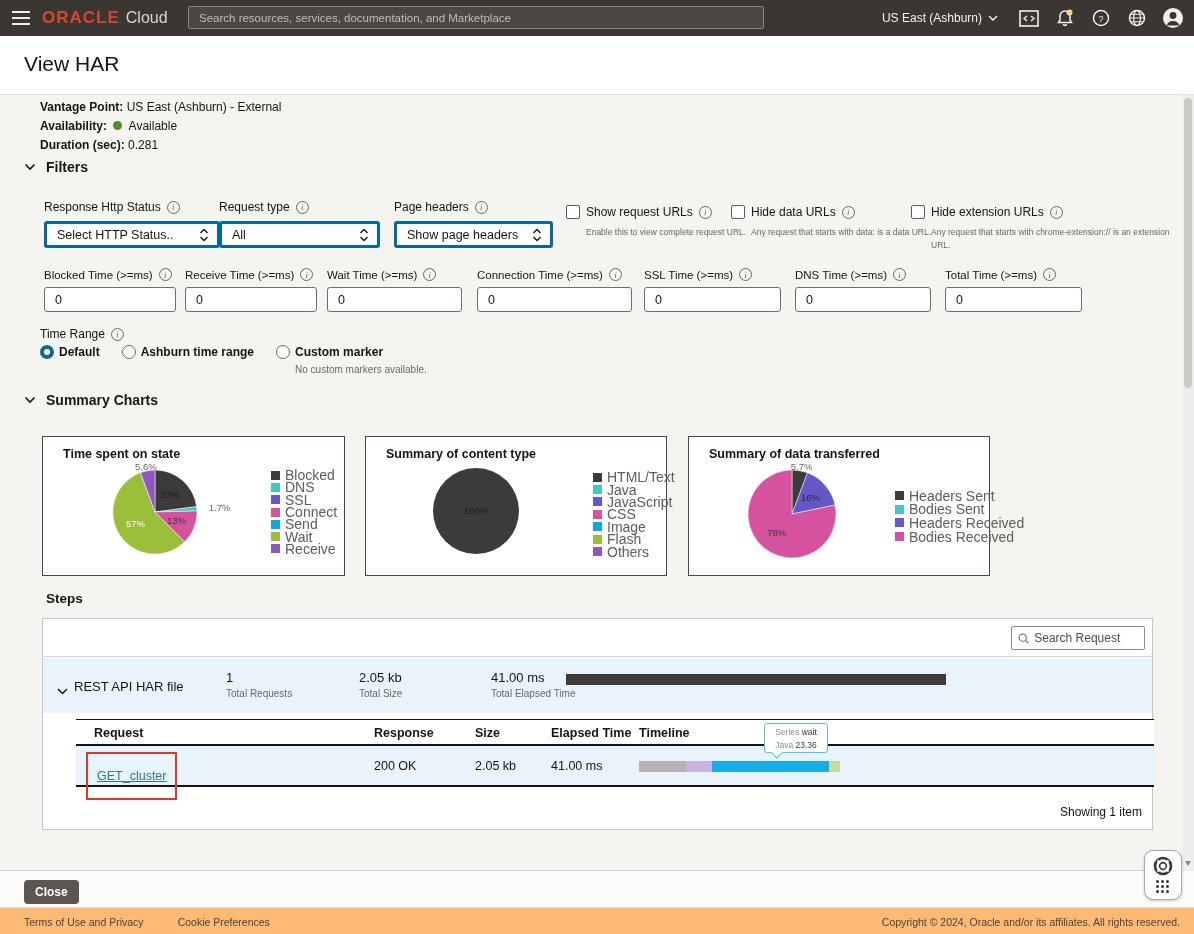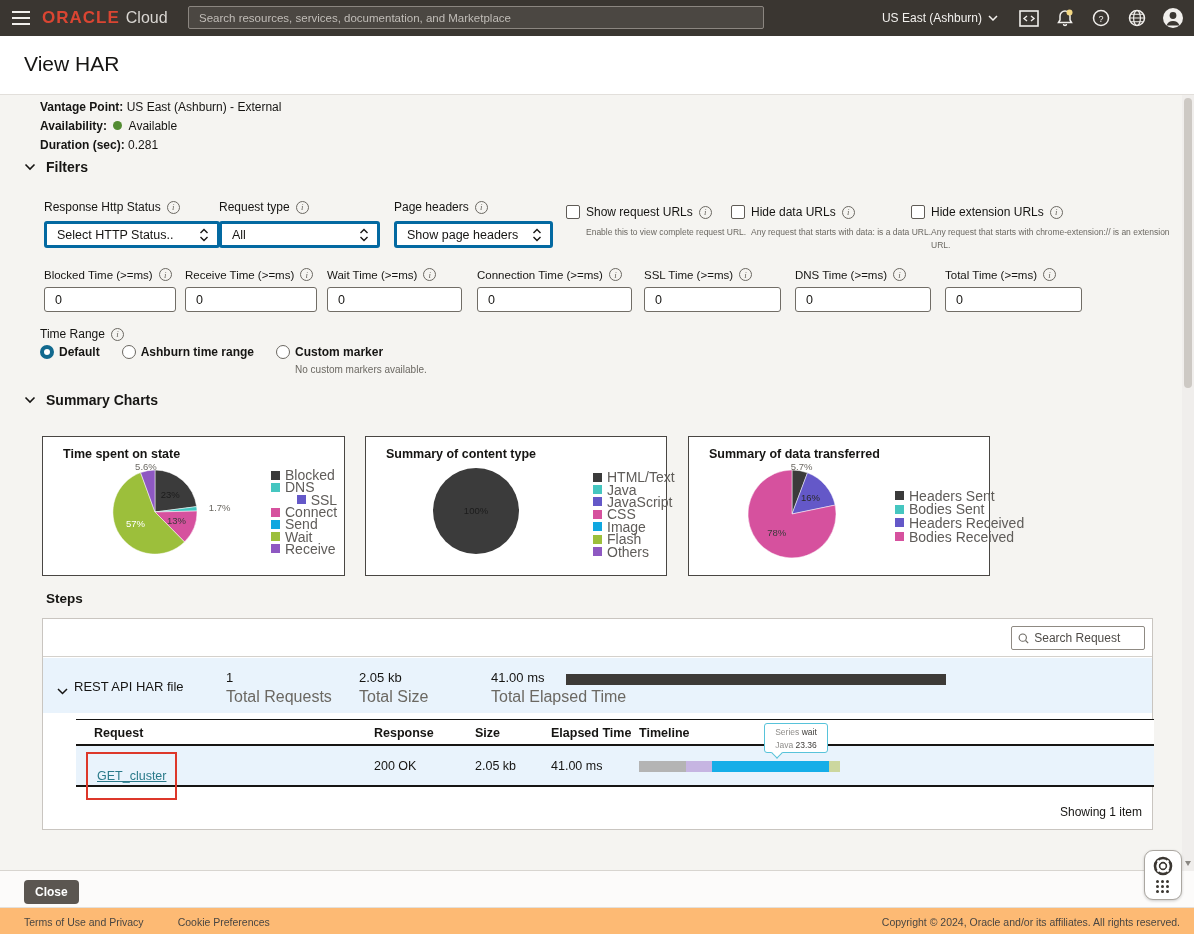--- a/index.html
+++ b/index.html
@@ -89,21 +89,21 @@
   .steps-toolbar { position:absolute; left:0; top:0; width:100%; height:38px; border-bottom:1px solid #d4d1cc; background:#fff; }
   .steps-search { position:absolute; right:7px; top:7px; width:134px; height:24px; border:1px solid #8f8a83; border-radius:2px; background:#fff; display:flex; align-items:center; padding:0 6px; gap:5px; }
   .steps-search input { border:none; outline:none; width:100%; font-size:12px; color:#161513; background:transparent; }
   .steps-search input::placeholder { color:#4f4c48; }
 
   .group-band { position:absolute; left:0; top:39px; width:100%; height:55px; background:#e9f3fc; }
   .group-chev { position:absolute; left:14px; top:23px; cursor:pointer; }
   .group-name { position:absolute; left:31px; top:21px; font-size:13px; color:#161513; }
   .gstat { position:absolute; top:12px; }
   .gstat .v { font-size:13px; color:#161513; }
-  .gstat .l { font-size:16px; color:#6b6862; margin-top:3px; }
+  .gstat .l { font-size:10px; color:#6b6862; margin-top:3px; }
   .gstat:nth-of-type(1){ left:183px; } .gstat:nth-of-type(2){ left:316px; } .gstat:nth-of-type(3){ left:448px; }
   .group-bar { position:absolute; left:523px; top:16px; width:380px; height:11px; background:#3d3a37; }
 
   .steps-table { position:absolute; left:33px; top:100px; width:1078px; }
   .t-head { position:relative; height:27px; background:#fff; border-top:1px solid #161513; border-bottom:2px solid #161513; }
   .t-head span { position:absolute; top:6px; font-size:12.5px; font-weight:bold; color:#161513; white-space:nowrap; }
   .t-row { position:relative; height:41px; background:#e9f3fc; border-bottom:2px solid #161513; }
   .t-row span { position:absolute; top:13px; font-size:12.5px; color:#161513; white-space:nowrap; }
   .c1{ left:18px; } .c2{ left:298px; } .c3{ left:399px; } .c4{ left:475px; } .c5{ left:563px; }
   .req-box { position:absolute; left:10px; top:6px; border:2px solid #dd372a; padding:15px 9px; }
@@ -386,21 +386,21 @@
           </svg>
           <div class="legend" style="left: 228px; top: 32px;">
             <div class="legend-item" style="height: 12.3px;">
               <span class="legend-swatch" style="background: rgb(59, 59, 59);"></span>
               <span class="legend-label">Blocked</span>
             </div>
             <div class="legend-item" style="height: 12.3px;">
               <span class="legend-swatch" style="background: rgb(69, 198, 192);"></span>
               <span class="legend-label">DNS</span>
             </div>
-            <div class="legend-item" style="height: 12.3px; justify-content: flex-end;">
+            <div class="legend-item" style="height: 12.3px;">
               <span class="legend-swatch" style="background: rgb(100, 88, 200);"></span>
               <span class="legend-label">SSL</span>
             </div>
             <div class="legend-item" style="height: 12.3px;">
               <span class="legend-swatch" style="background: rgb(214, 81, 158);"></span>
               <span class="legend-label">Connect</span>
             </div>
             <div class="legend-item" style="height: 12.3px;">
               <span class="legend-swatch" style="background: rgb(15, 167, 224);"></span>
               <span class="legend-label">Send</span>

